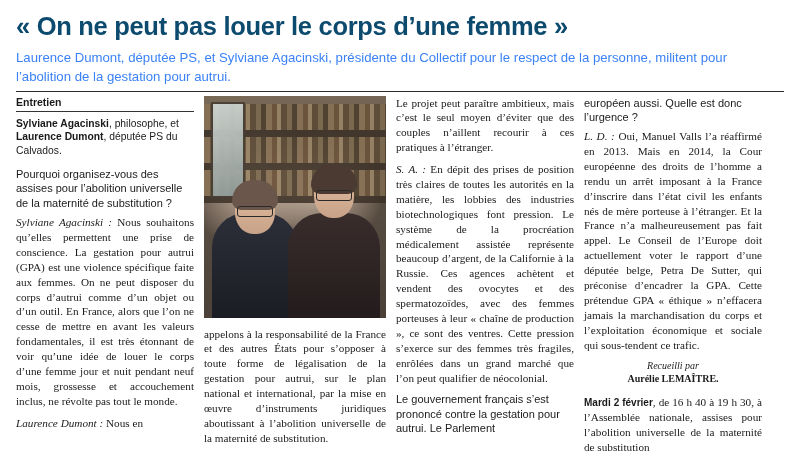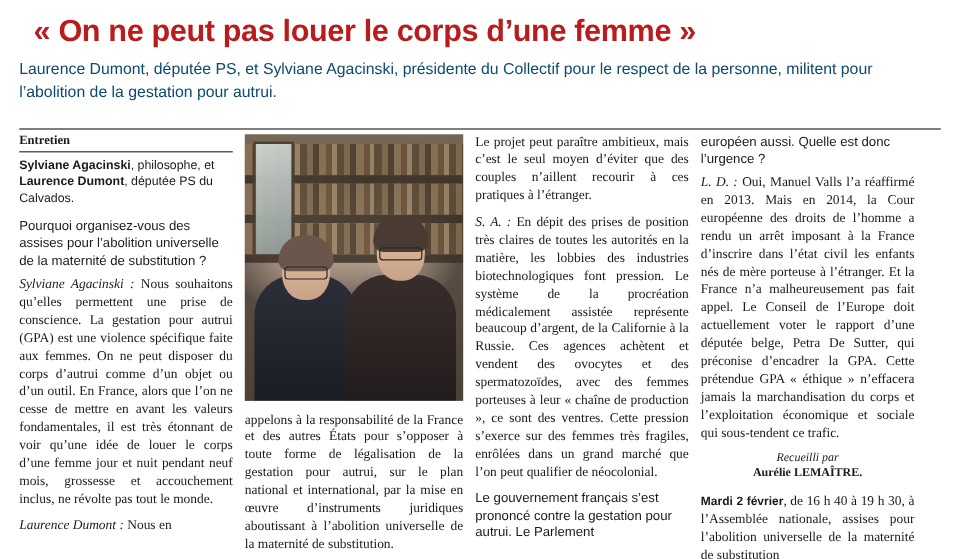--- a/index.html
+++ b/index.html
@@ -19,29 +19,29 @@
     overflow: hidden;
     box-sizing: border-box;
     padding: 10px 16px 6px 16px;
   }
   .headline {
     font-family: "Liberation Sans", sans-serif;
     font-weight: bold;
     font-size: 25.5px;
     letter-spacing: -0.3px;
     line-height: 1.1;
-    margin: 2px 0 9px 12px;
-    color: #b91c1c;
+    margin: 2px 0 9px 0;
+    color: #0c4a6e;
   }
   .standfirst {
     font-family: "Liberation Sans", sans-serif;
     font-size: 13.2px;
     line-height: 1.42;
-    color: #0c4a6e;
-    margin-bottom: 20px;
+    color: #3b82f6;
+    margin-bottom: 4px;
     max-width: 760px;
   }
   .rule {
     border: 0;
     border-top: 1px solid #2b2b2b;
     margin: 0 0 4px 0;
   }
   .columns {
     display: flex;
     gap: 10px;
@@ -49,21 +49,21 @@
   }
   .col {
     width: 178px;
     flex: 0 0 178px;
   }
   .col-photo {
     width: 182px;
     flex: 0 0 182px;
   }
   .kicker {
-    font-family: Liberation Serif, serif;
+    font-family: Liberation Sans, sans-serif;
     font-weight: bold;
     font-size: 10.5px;
     margin: 0 0 3px 0;
   }
   .hr-thin {
     border: 0;
     border-top: 1px solid #333;
     margin: 0 0 5px 0;
   }
   .byline {

